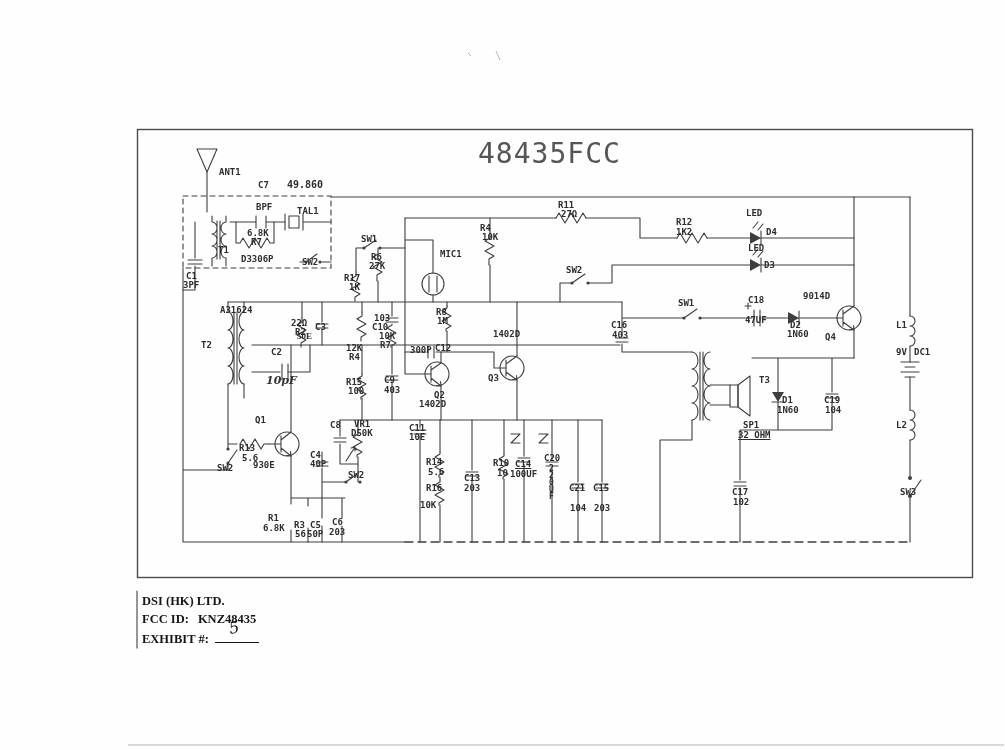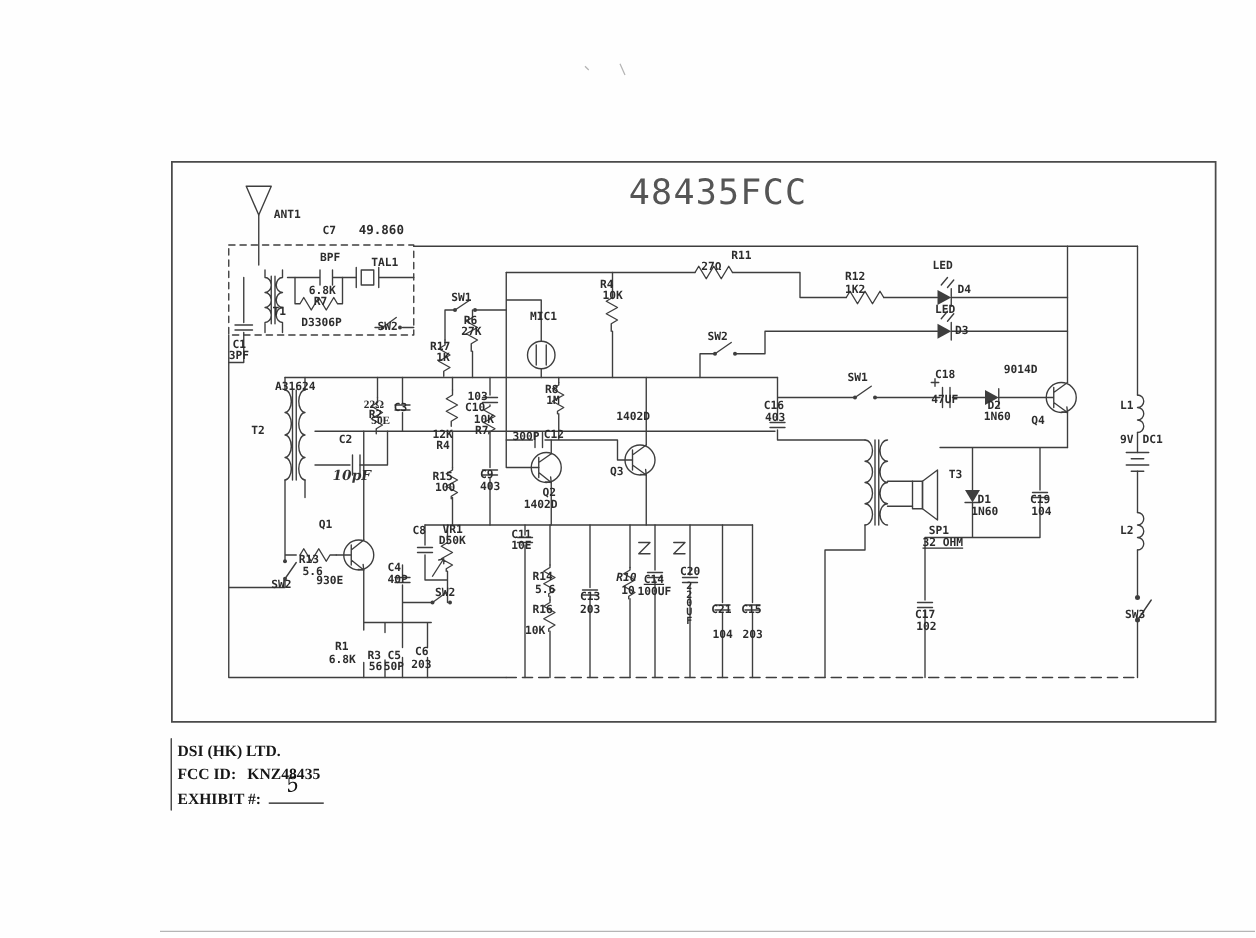--- a/index.html
+++ b/index.html
@@ -12,21 +12,21 @@
   svg .busdash{stroke-dasharray:8 5;stroke-width:1.3;}
   svg .fill{fill:#3e3e3e;stroke:none;}
   svg .faint{stroke:#b5b5b5;stroke-width:1;fill:none;}
   .layer{position:absolute;left:0;top:0;width:100%;height:100%;}
   .lbl{position:absolute;font:bold 9px "DejaVu Sans Mono",monospace;color:#2d2d2d;
        white-space:nowrap;line-height:1;}
   .lbl.big{font-size:10px;}
   .lbl.hand{font:italic 600 11px "DejaVu Serif",serif;color:#333;margin-top:16px;}
   .lbl.vert{writing-mode:vertical-rl;text-orientation:upright;font-size:8px;letter-spacing:-2px;}
   .title{position:absolute;left:478px;top:137px;font:28px "DejaVu Sans Mono",monospace;
-         letter-spacing:1px;color:#555;margin-left:25px;}
+         letter-spacing:1px;color:#555;}
   .footer{position:absolute;left:142px;top:594px;font-family:"Liberation Serif",serif;
           font-weight:bold;color:#161616;font-size:12.5px;line-height:1.2;}
   .frow{margin-bottom:3px;}
   .sp{margin-left:9px;}
   .blank{display:inline-block;width:44px;border-bottom:1.5px solid #161616;position:relative;
          height:12px;margin-left:6px;}
   .hand5{position:absolute;left:14px;top:-12px;font:italic 16px "DejaVu Serif",serif;
          transform:rotate(-12deg);color:#111;}
 </style>
 <title>48435FCC</title></head>
@@ -241,34 +241,34 @@
       <span class="lbl" style="left: 218px; top: 246px;">T1</span>
       <span class="lbl" style="left: 209px; top: 255px; padding-left: 32px;">D3306P</span>
       <span class="lbl" style="left: 186px; top: 272px;">C1</span>
       <span class="lbl" style="left: 183px; top: 281px;">3PF</span>
       <span class="lbl" style="left: 361px; top: 235px;">SW1</span>
       <span class="lbl" style="left: 302px; top: 258px;">SW2</span>
       <span class="lbl" style="left: 371px; top: 253px;">R6</span>
       <span class="lbl" style="left: 369px; top: 262px;">27K</span>
       <span class="lbl" style="left: 344px; top: 274px;">R17</span>
       <span class="lbl" style="left: 349px; top: 283px;">1K</span>
-      <span class="lbl" style="left: 403px; top: 250px; padding-left: 21px;">MIC1</span>
+      <span class="lbl" style="left: 419px; top: 250px; padding-left: 21px;">MIC1</span>
       <span class="lbl" style="left: 480px; top: 224px;">R4</span>
       <span class="lbl" style="left: 482px; top: 233px;">10K</span>
-      <span class="lbl" style="left: 561px; top: 201px; padding-left: 24px;">R11</span>
+      <span class="lbl" style="left: 534px; top: 201px; padding-left: 24px;">R11</span>
       <span class="lbl" style="left: 561px; top: 210px;">27Ω</span>
       <span class="lbl" style="left: 676px; top: 218px;">R12</span>
       <span class="lbl" style="left: 676px; top: 228px;">1K2</span>
       <span class="lbl" style="left: 746px; top: 209px;">LED</span>
       <span class="lbl" style="left: 766px; top: 228px;">D4</span>
       <span class="lbl" style="left: 748px; top: 244px;">LED</span>
       <span class="lbl" style="left: 764px; top: 261px;">D3</span>
       <span class="lbl" style="left: 566px; top: 266px;">SW2</span>
       <span class="lbl" style="left: 220px; top: 306px;">A31624</span>
-      <span class="lbl" style="left: 291px; top: 319px; font-family: Liberation Serif, serif;">22Ω</span>
+      <span class="lbl" style="left: 291px; top: 319px;">22Ω</span>
       <span class="lbl" style="left: 295px; top: 328px;">R2</span>
       <span class="lbl" style="left: 315px; top: 323px;">C3</span>
       <span class="lbl" style="left: 297px; top: 332px; font-family: Liberation Serif, serif;">50E</span>
       <span class="lbl" style="left: 201px; top: 341px;">T2</span>
       <span class="lbl" style="left: 271px; top: 348px;">C2</span>
       <span class="lbl hand" style="left: 266px; top: 358px;">10pF</span>
       <span class="lbl" style="left: 374px; top: 314px;">103</span>
       <span class="lbl" style="left: 372px; top: 323px;">C10</span>
       <span class="lbl" style="left: 379px; top: 332px;">10K</span>
       <span class="lbl" style="left: 380px; top: 341px;">R7</span>
@@ -310,21 +310,21 @@
       <span class="lbl" style="left: 409px; top: 433px;">10E</span>
       <span class="lbl" style="left: 310px; top: 451px;">C4</span>
       <span class="lbl" style="left: 310px; top: 460px;">40P</span>
       <span class="lbl" style="left: 348px; top: 471px;">SW2</span>
       <span class="lbl" style="left: 426px; top: 458px; text-align: center;">R14</span>
       <span class="lbl" style="left: 428px; top: 468px;">5.6</span>
       <span class="lbl" style="left: 426px; top: 484px;">R16</span>
       <span class="lbl" style="left: 420px; top: 501px;">10K</span>
       <span class="lbl" style="left: 464px; top: 474px;">C13</span>
       <span class="lbl" style="left: 464px; top: 484px;">203</span>
-      <span class="lbl" style="left: 493px; top: 459px; font-style: italic;">R10</span>
+      <span class="lbl" style="left: 493px; top: 459px;">R10</span>
       <span class="lbl" style="left: 497px; top: 469px;">10</span>
       <span class="lbl" style="left: 515px; top: 460px; text-decoration: underline;">C14</span>
       <span class="lbl" style="left: 510px; top: 470px;">100UF</span>
       <span class="lbl" style="left: 544px; top: 454px;">C20</span>
       <span class="lbl vert" style="left: 547px; top: 464px;">220UF</span>
       <span class="lbl" style="left: 569px; top: 484px;">C21</span>
       <span class="lbl" style="left: 570px; top: 504px;">104</span>
       <span class="lbl" style="left: 593px; top: 484px;">C15</span>
       <span class="lbl" style="left: 594px; top: 504px;">203</span>
       <span class="lbl" style="left: 723px; top: 376px; margin-left: 36px;">T3</span>

